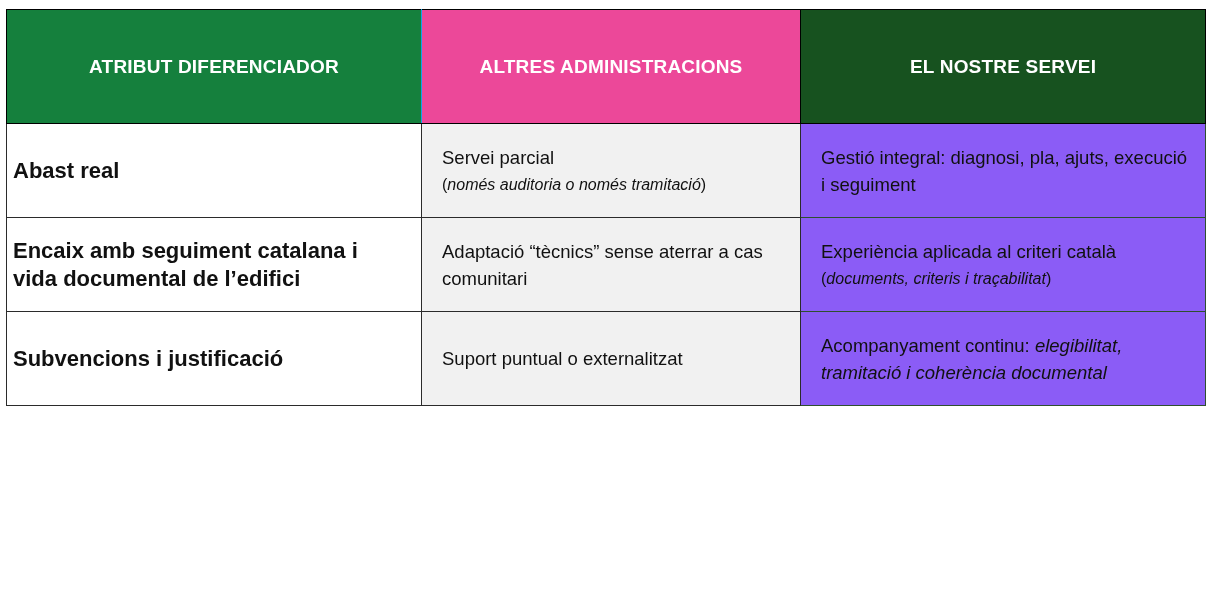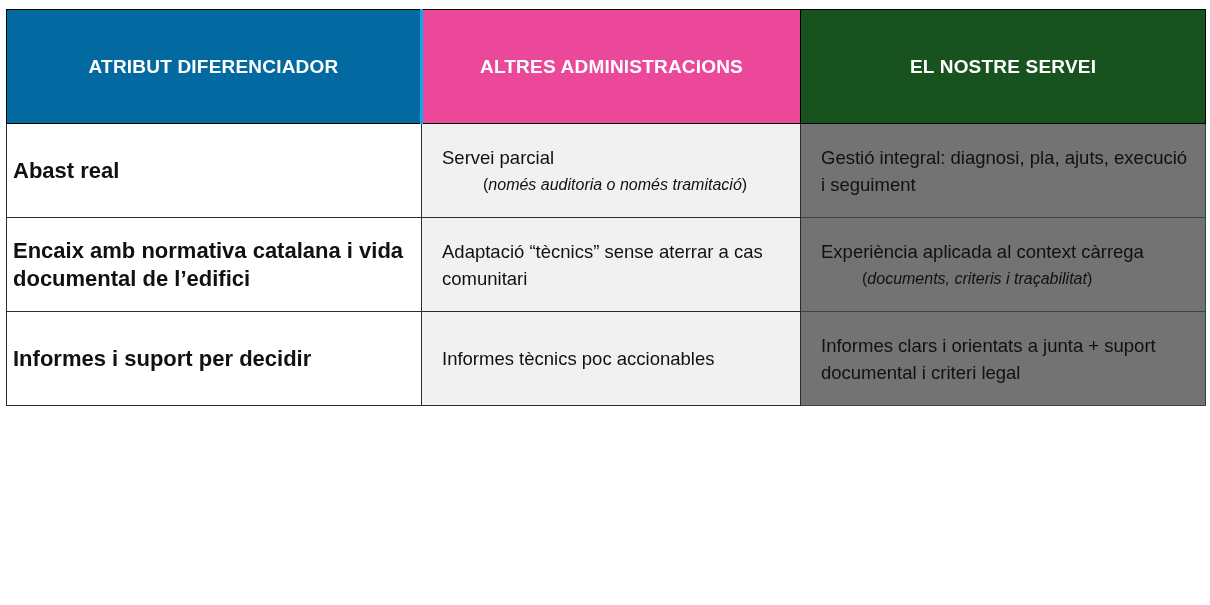--- a/index.html
+++ b/index.html
@@ -29,42 +29,42 @@
       height: 113px;
       color: #ffffff;
       font-weight: bold;
       font-size: 19px;
       letter-spacing: 0.2px;
       text-align: center;
       vertical-align: middle;
       padding: 0;
       border: 1px solid #000000;
     }
-    th.h-attr { background: #0369a1; border-right: 3px solid #0ea5e9; }
+    th.h-attr { background: #15803d; border-right: 1px solid #0ea5e9; }
     th.h-other { background: #ec4899; }
     th.h-ours { background: #17521f; border-left: 1px solid #000000; margin-top: 20px; }
     td {
       height: 93px;
       vertical-align: middle;
       padding: 0 14px 0 20px;
       border: 1px solid #2b2b2b;
       font-size: 18.5px;
       line-height: 27px;
       color: #111111;
     }
     td.attr {
       background: #ffffff;
       font-weight: bold;
       font-size: 22px;
       line-height: 28px;
       padding-left: 6px;
     }
     td.other { background: #f1f1f1; }
-    td.ours { background: #737373; border-color: #2f4f2f; }
-    .sub { font-size: 16px; margin-left: 41px; }
+    td.ours { background: #8b5cf6; border-color: #2f4f2f; }
+    .sub { font-size: 16px; }
     em { font-style: italic; }
   </style>
 </head>
 <body>
 
 <div class="wrap">
   <table>
     <colgroup>
         <col class="c1">
         <col class="c2">
@@ -84,36 +84,36 @@
         <td class="other">
           <div>Servei parcial</div>
           <div class="sub"><span>(</span><em>només auditoria o només tramitació</em><span>)</span></div>
         </td>
         <td class="ours">
           <span>Gestió integral: diagnosi, pla, ajuts, execució i seguiment</span>
         </td>
       </tr>
 
       <tr>
-        <td class="attr">Encaix amb normativa catalana i vida documental de l’edifici</td>
+        <td class="attr">Encaix amb seguiment catalana i vida documental de l’edifici</td>
         <td class="other">
           <span>Adaptació “tècnics” sense aterrar a cas comunitari</span>
         </td>
         <td class="ours">
-          <div>Experiència aplicada al context càrrega</div>
+          <div>Experiència aplicada al criteri català</div>
           <div class="sub"><span>(</span><em>documents, criteris i traçabilitat</em><span>)</span></div>
         </td>
       </tr>
 
+      <tr>
+        <td class="attr">Subvencions i justificació</td>
+        <td class="other">
+          <span>Suport puntual o externalitzat</span>
+        </td>
+        <td class="ours">
+          <span>Acompanyament continu: </span><em>elegibilitat, tramitació i coherència documental</em>
+        </td>
+      </tr>
 
 
-      <tr>
-        <td class="attr">Informes i suport per decidir</td>
-        <td class="other">
-          <span>Informes tècnics poc accionables</span>
-        </td>
-        <td class="ours">
-          <span>Informes clars i orientats a junta + suport documental i criteri legal</span>
-        </td>
-      </tr>
     </tbody>
   </table>
 </div>
 
 </body></html>

